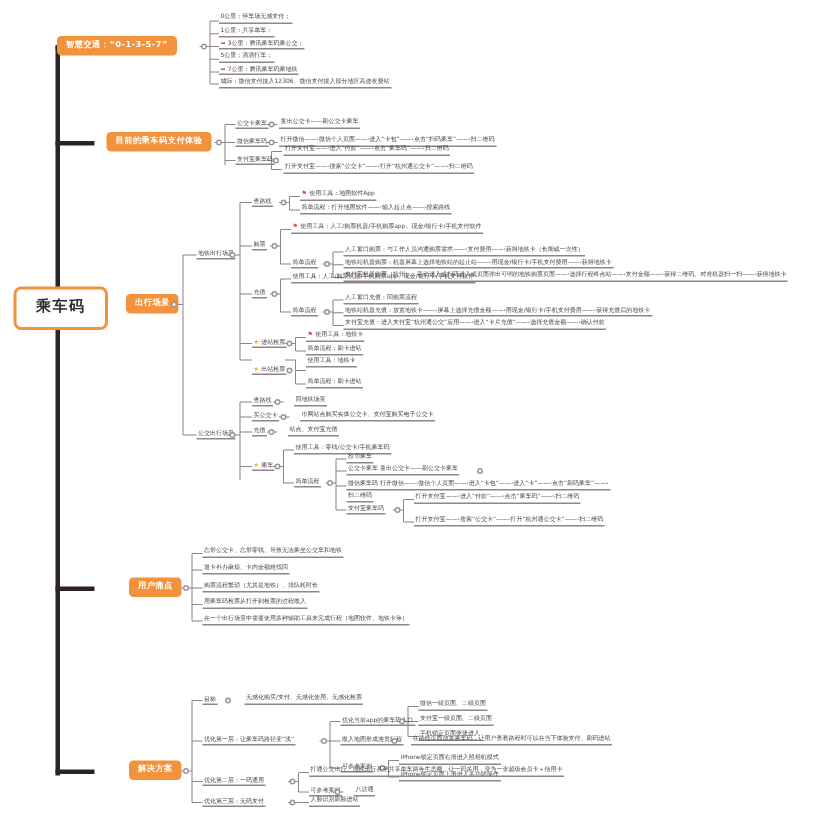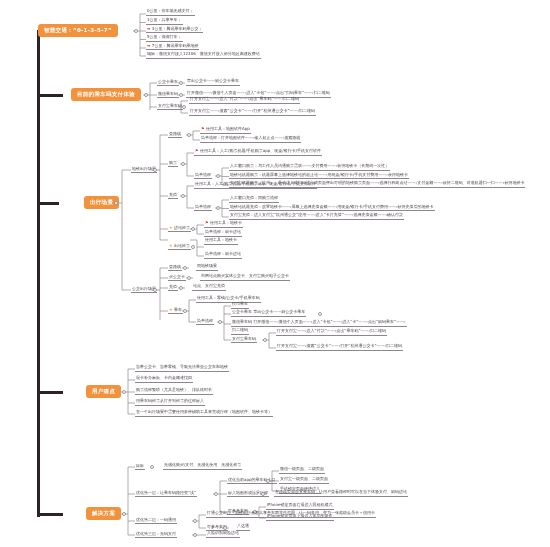--- a/index.html
+++ b/index.html
@@ -243,20 +243,21 @@
   </svg>
 
   <div class="trunk" style="left:37px; top:31px; height:180px;"></div>
   <div class="trunk" style="left:37px; top:205px; height:312px;"></div>
   <div class="trunk" style="left:37px; top:30px; width:34px; height:2.6px;"></div>
   <div class="trunk" style="left:37px; top:391px; width:26px; height:2.6px;"></div>
   <div class="trunk" style="left:37px; top:513px; width:26px; height:2.6px;"></div>
   <div class="trunk" style="left:37px; top:94px; width:26px; height:2.6px;"></div>
   <div class="trunk" style="left:37px; top:202px; width:22px; height:2.6px;"></div>
 
+  <div class="node root" style="left:9px; top:191px;">乘车码</div>
 
   <div class="node pill" style="left:38px; top:24px;">智慧交通：“0-1-3-5-7”</div>
   <div class="node pill" style="left:71px; top:88px;">目前的乘车码支付体验</div>
   <div class="node pill" style="left:84px; top:196px;">出行场景</div>
   <div class="node pill" style="left:86px; top:385px;">用户痛点</div>
   <div class="node pill" style="left:86px; top:507px;">解决方案</div>
 
   <div class="knob" style="left:134px; top:28.5px;"></div>
   <div class="knob" style="left:144px; top:92.5px;"></div>
   <div class="knob" style="left:114px; top:200.5px;"></div>

